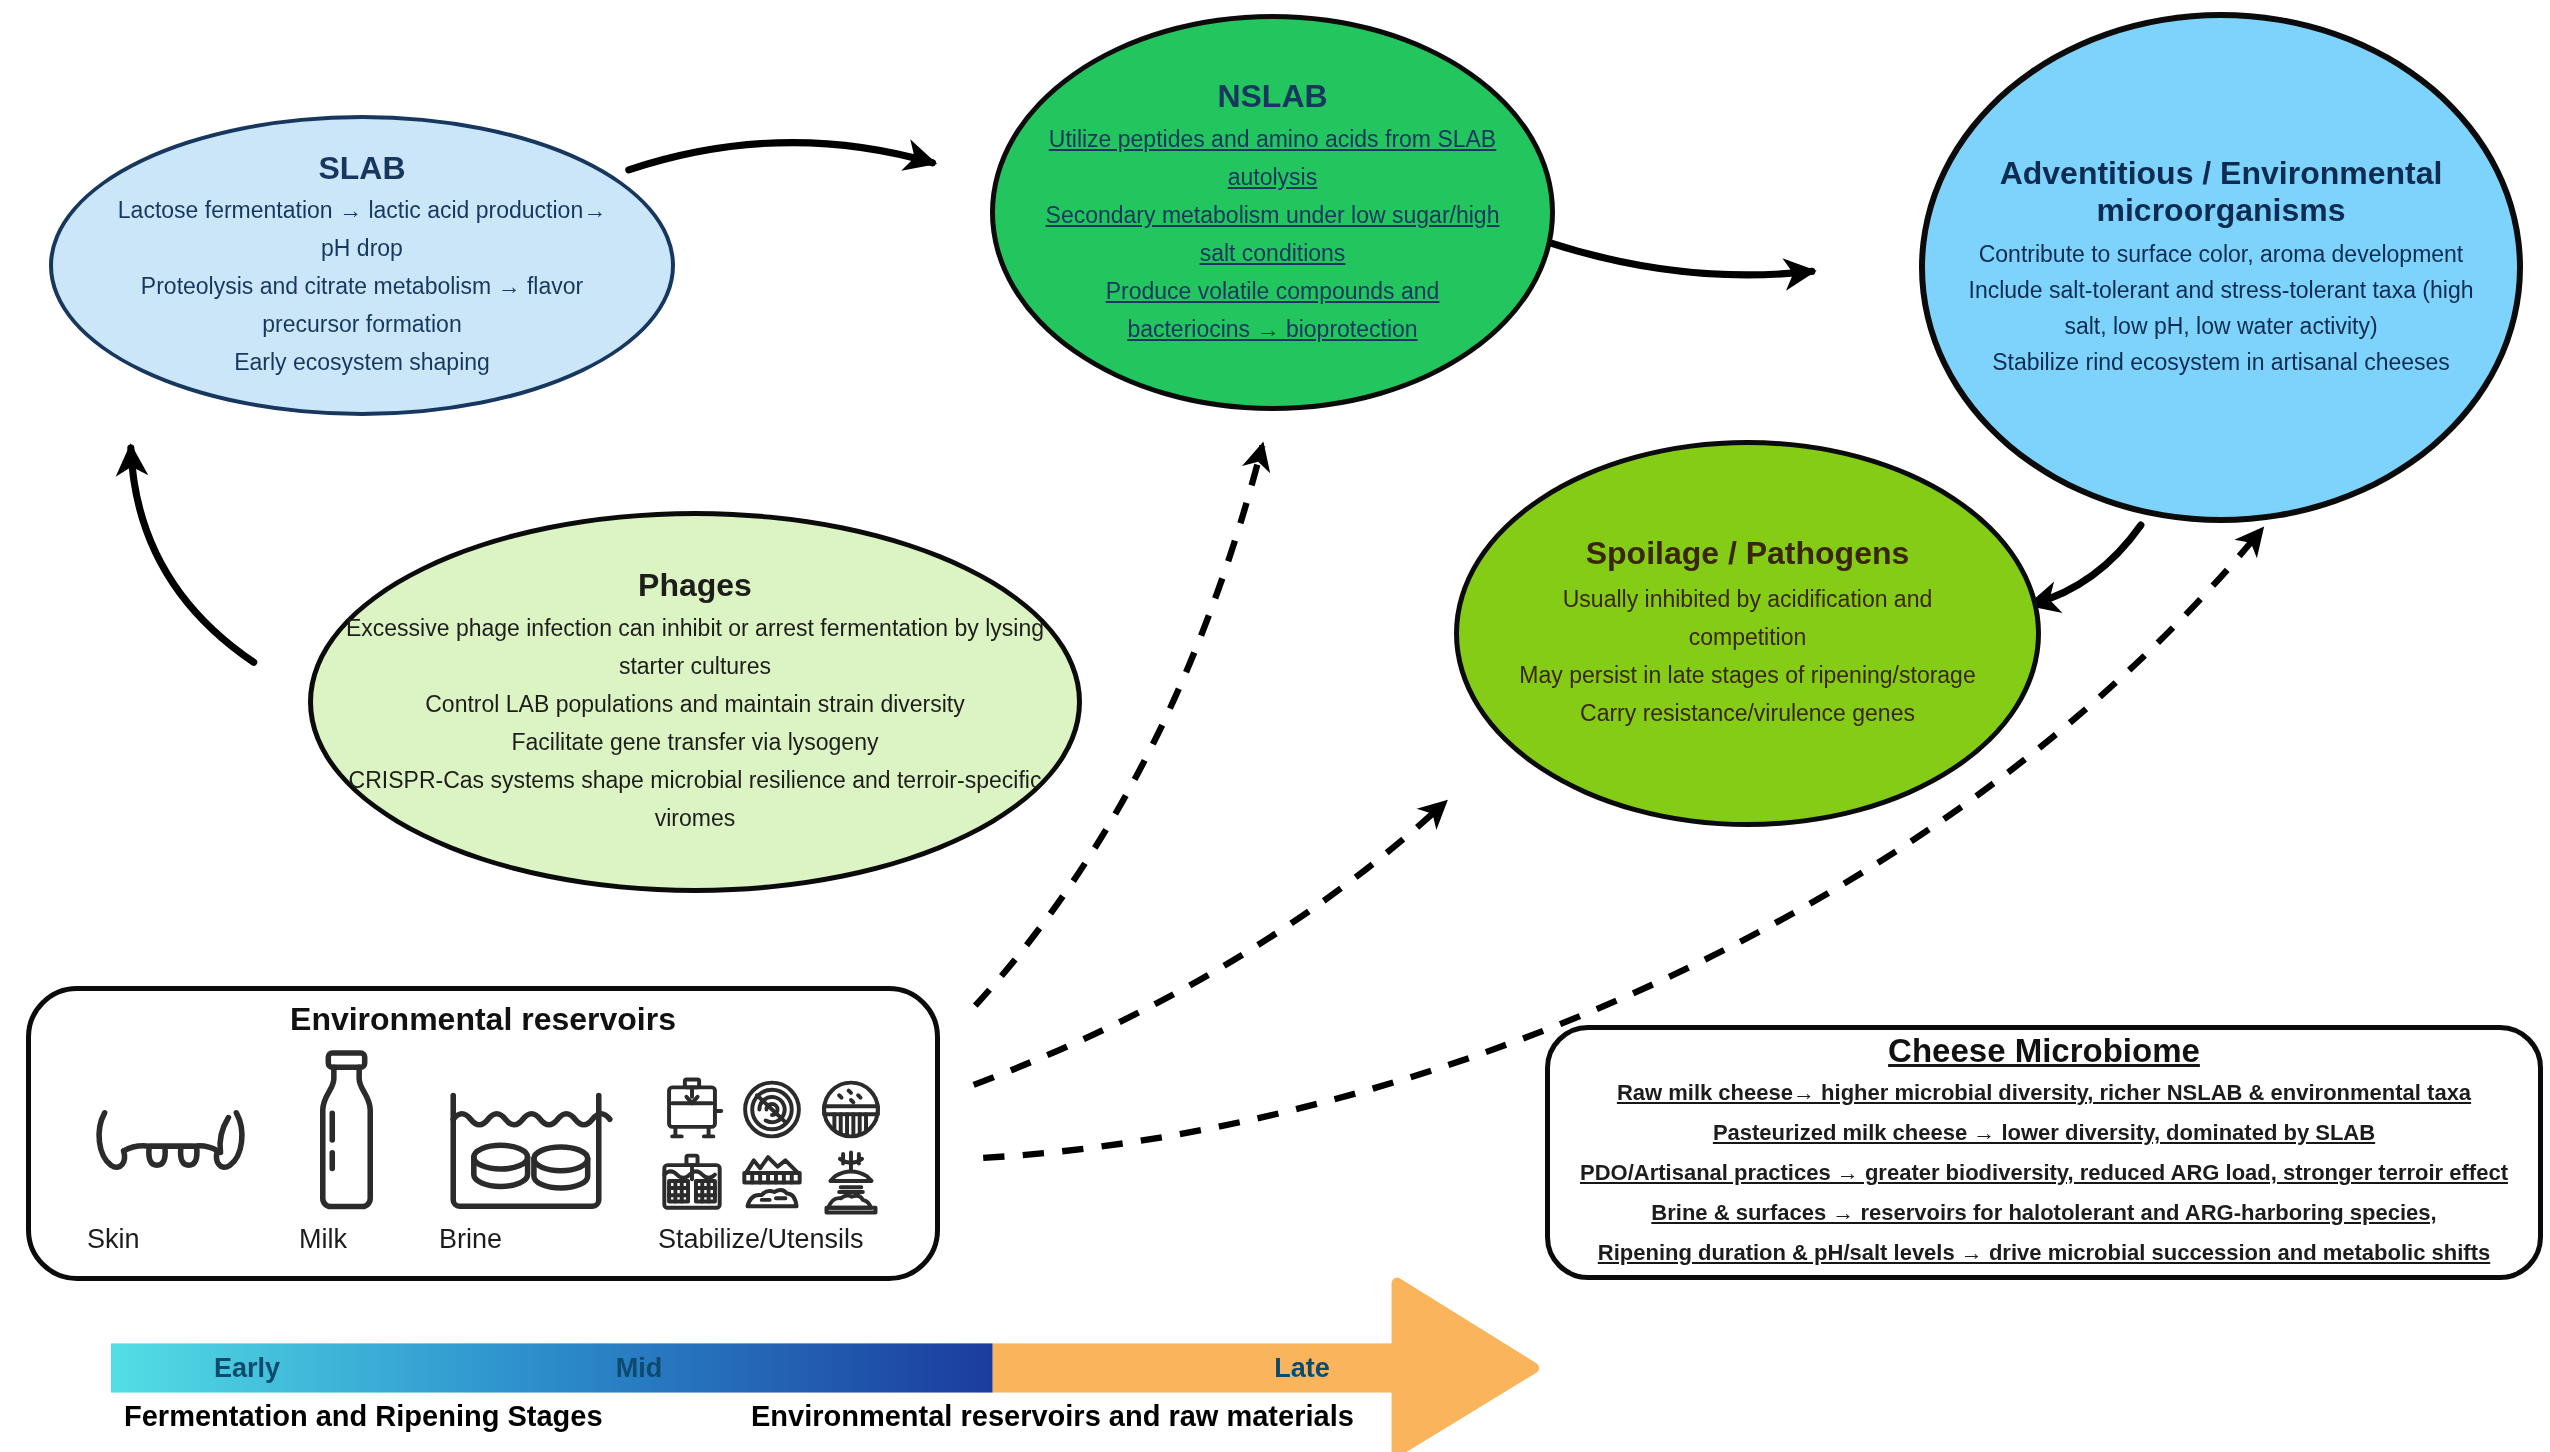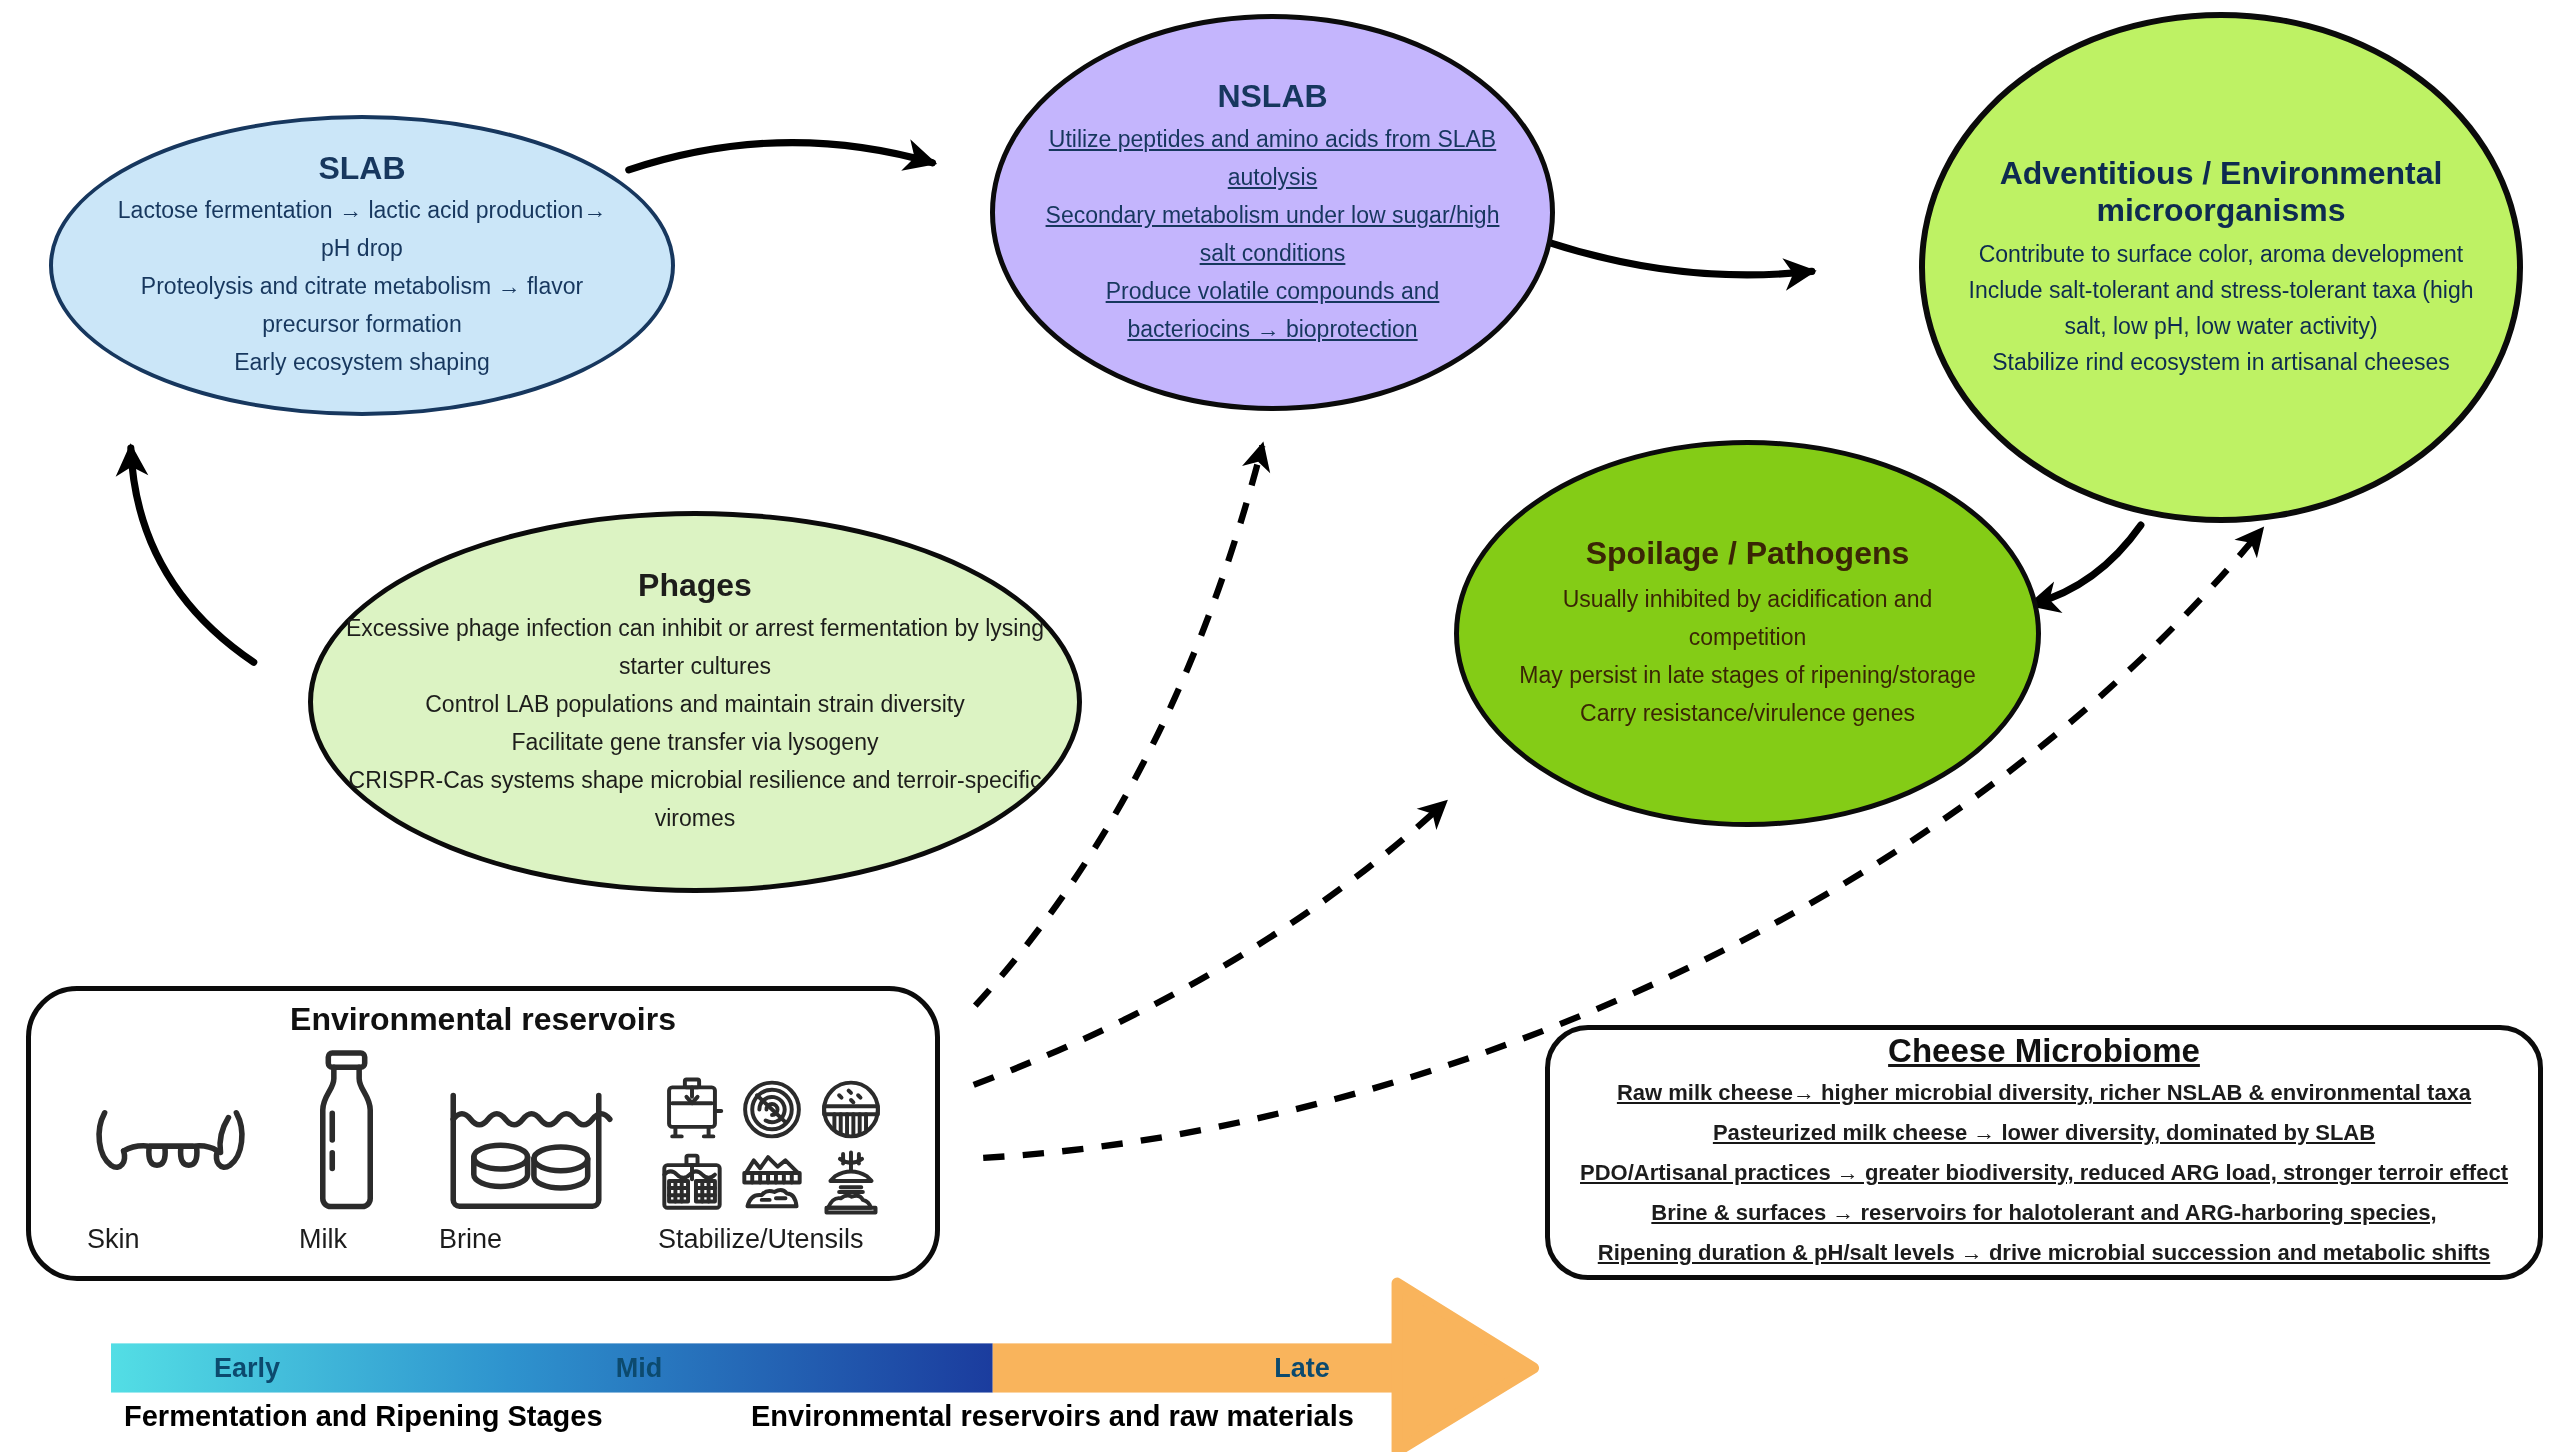--- a/index.html
+++ b/index.html
@@ -22,25 +22,25 @@
     box-sizing:border-box;
   }
   .node .title{font-weight:700;font-size:32px;line-height:1.18;}
   .node .body{font-size:23px;line-height:38px;font-weight:400;}
   .node .body div{display:block;}
 
   #slab{left:49px;top:115px;width:626px;height:301px;background:#cbe6f8;border:4.8px solid #17375e;color:#17375e;}
   #slab .body{width:492px;}
   #slab .title{margin-bottom:3.2px;}
 
-  #nslab{left:990px;top:14.3px;width:565px;height:397px;background:#c4b5fd;border:5.6px solid #0b0b0b;color:#17375e;}
+  #nslab{left:990px;top:14.3px;width:565px;height:397px;background:#22c55e;border:5.6px solid #0b0b0b;color:#17375e;}
   #nslab .body{width:456px;text-decoration:underline;}
   #nslab .title{margin-bottom:4.8px;}
 
-  #adventitious{left:1919px;top:12px;width:604px;height:511px;background:#bef264;border:6.3px solid #0b0b0b;color:#0e2b50;}
+  #adventitious{left:1919px;top:12px;width:604px;height:511px;background:#7dd3fc;border:6.3px solid #0b0b0b;color:#0e2b50;}
   #adventitious .body{width:511px;line-height:36px;}
   #adventitious .title{width:476px;margin-bottom:6.3px;}
 
   #phages{left:308px;top:511px;width:774px;height:382px;background:#dcf3c3;border:5.6px solid #0b0b0b;color:#1d1d1b;}
   #phages .body{width:706px;}
   #phages .title{margin-bottom:4.8px;}
 
   #spoilage{left:1454px;top:440px;width:587px;height:387px;background:#84cc16;border:5.6px solid #0b0b0b;color:#3a2605;}
   #spoilage .body{width:484px;}
   #spoilage .title{margin-bottom:6.3px;}

